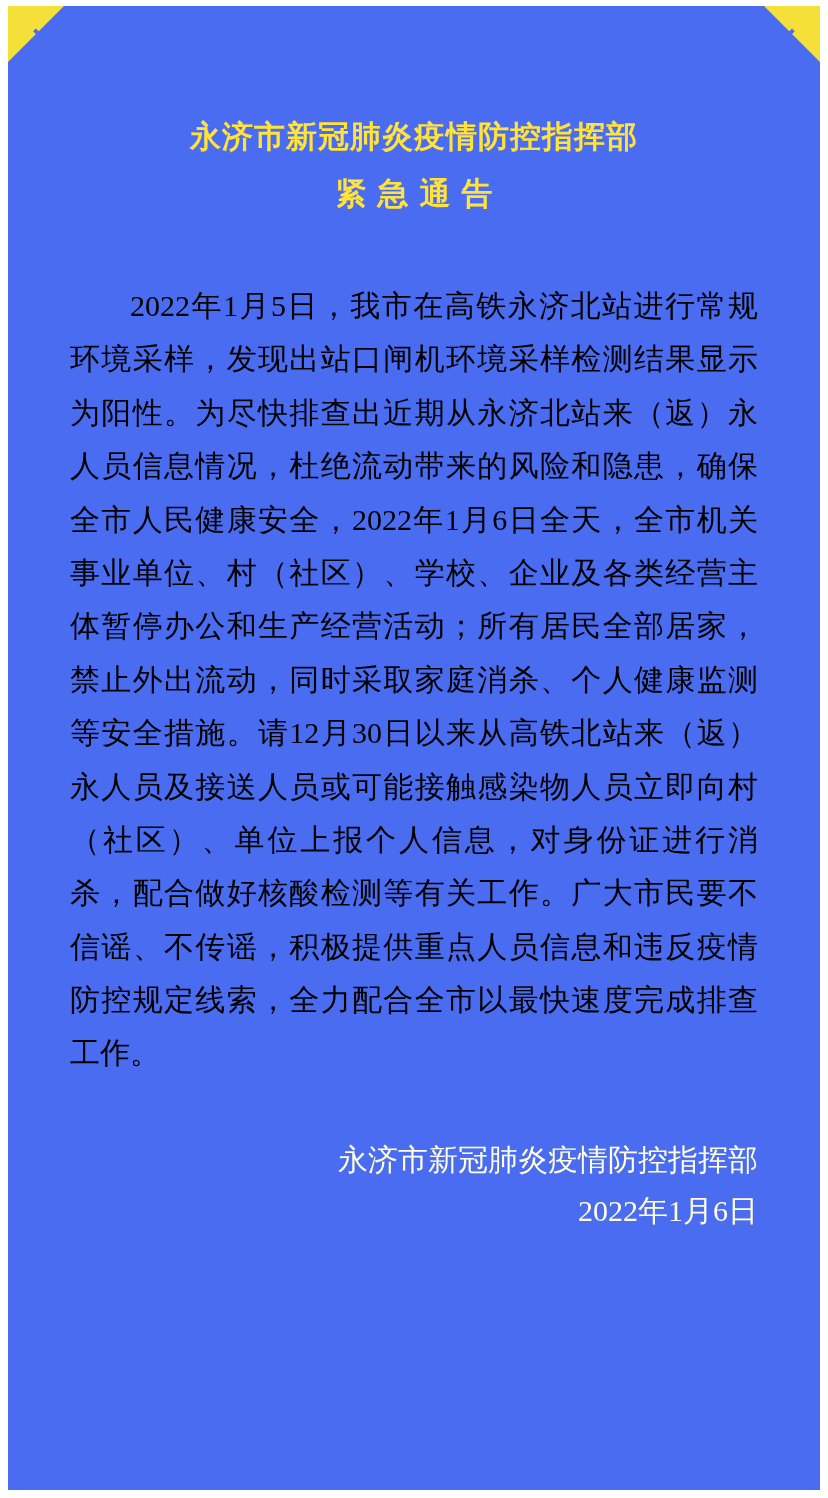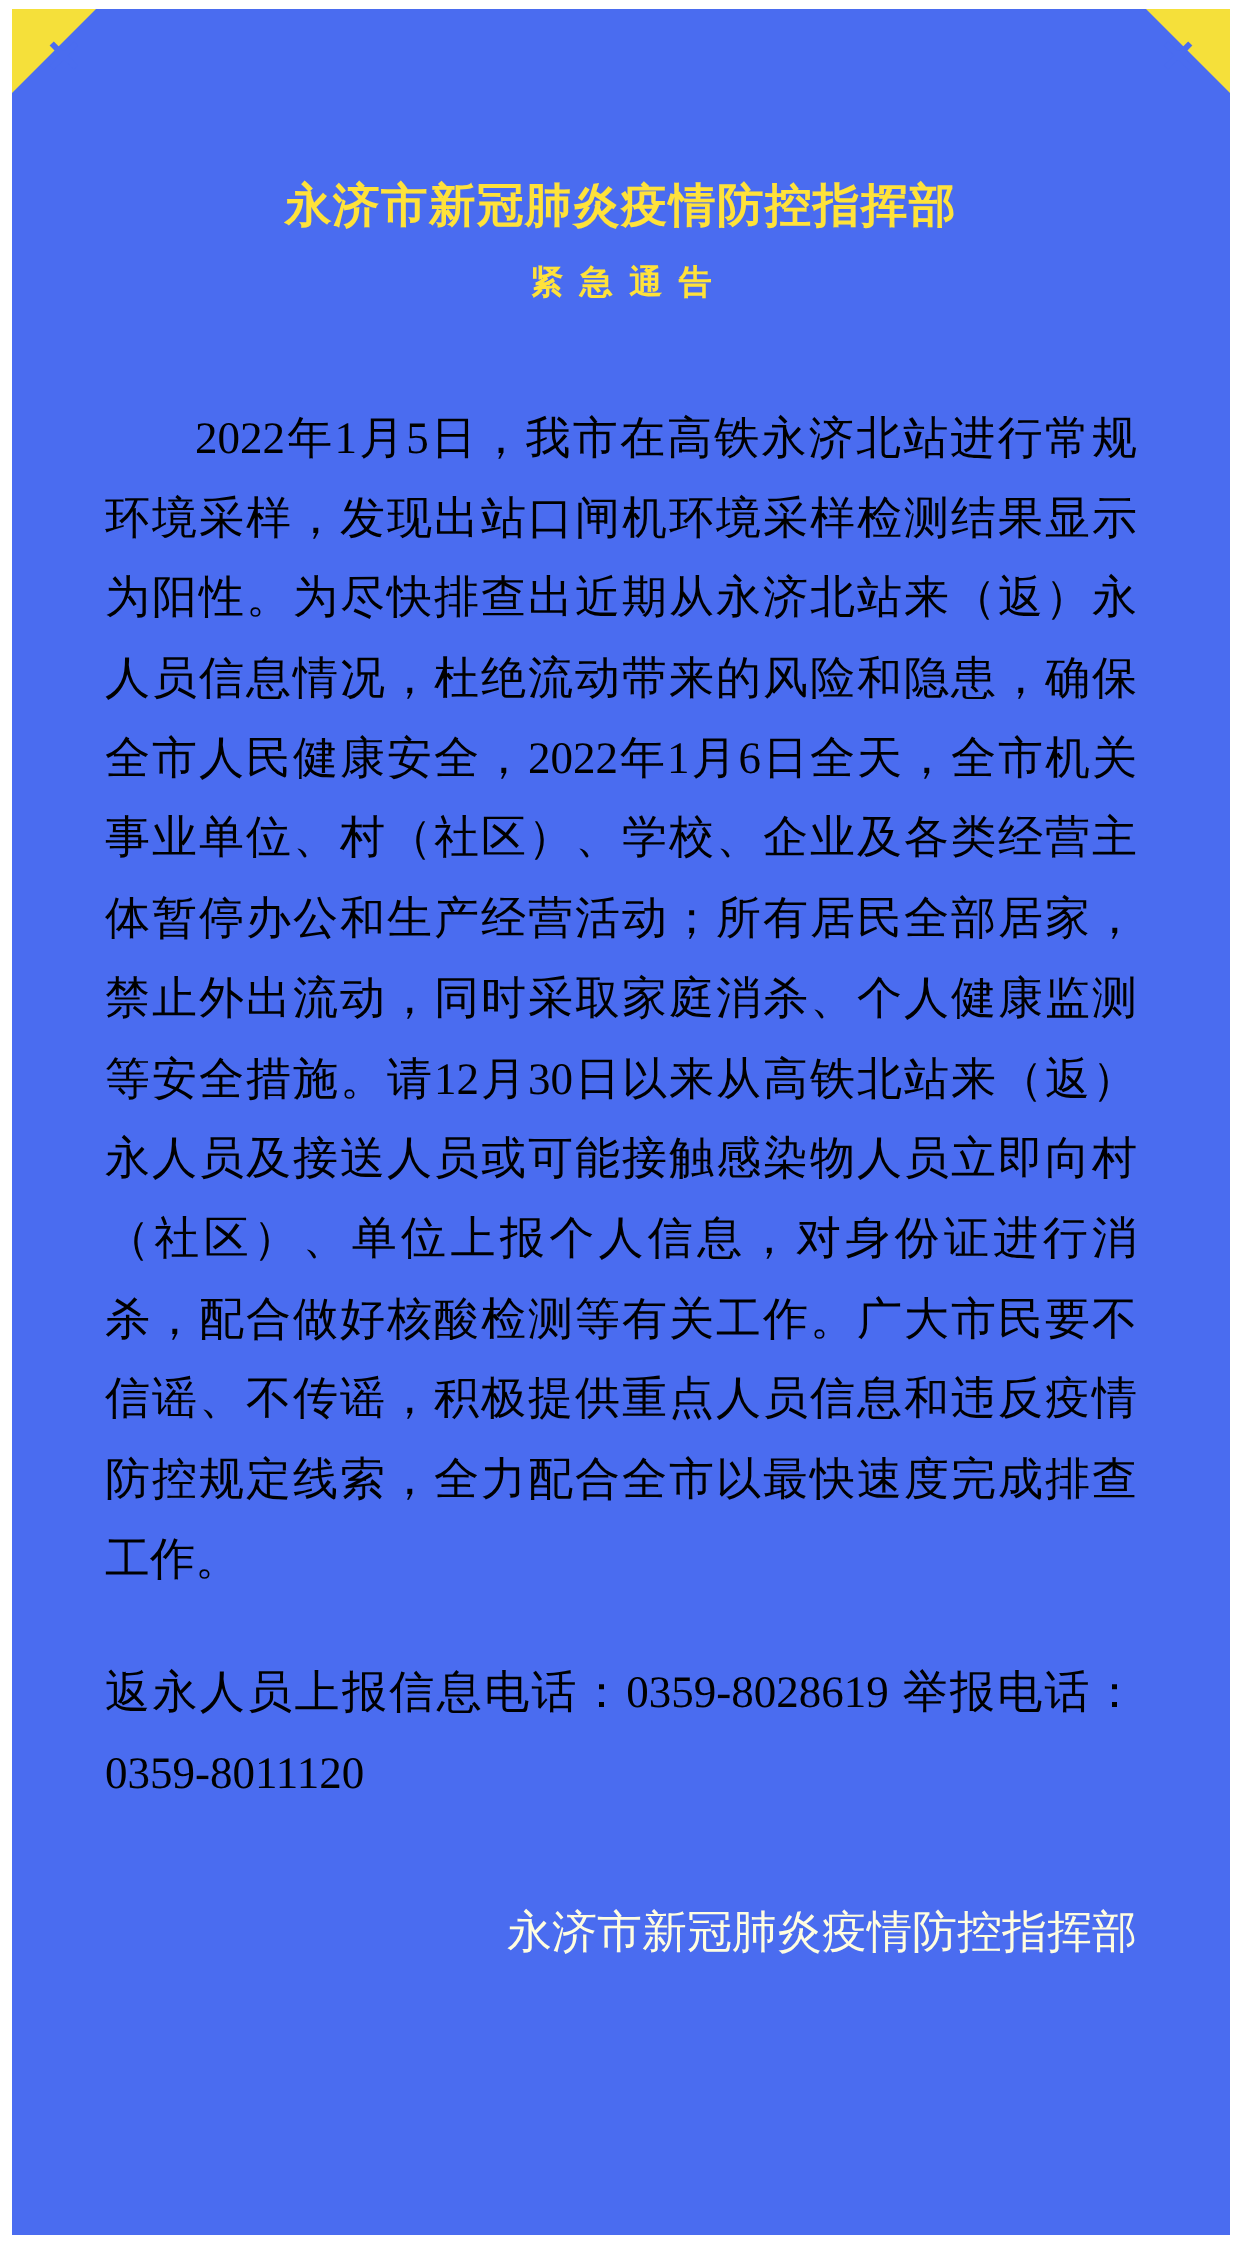--- a/index.html
+++ b/index.html
@@ -68,21 +68,21 @@
     text-align: center;
     color: #ffe23a;
     font-weight: bold;
   }
   .title-line1 {
     font-size: 31px;
     letter-spacing: 1px;
     line-height: 1.5;
   }
   .title-line2 {
-    font-size: 22px;
+    font-size: 31px;
     letter-spacing: 11px;
     line-height: 1.5;
     margin-top: 10px;
     padding-left: 11px;
   }
 
   .body-text {
     margin-top: 62px;
     color: #000000;
     font-size: 30px;
@@ -125,21 +125,21 @@
 
   <div class="content">
 
     <div class="title-block">
       <div class="title-line1">永济市新冠肺炎疫情防控指挥部</div>
       <div class="title-line2">紧急通告</div>
     </div>
 
     <div class="body-text">
       <p class="indent">2022年1月5日，我市在高铁永济北站进行常规环境采样，发现出站口闸机环境采样检测结果显示为阳性。为尽快排查出近期从永济北站来（返）永人员信息情况，杜绝流动带来的风险和隐患，确保全市人民健康安全，2022年1月6日全天，全市机关事业单位、村（社区）、学校、企业及各类经营主体暂停办公和生产经营活动；所有居民全部居家，禁止外出流动，同时采取家庭消杀、个人健康监测等安全措施。请12月30日以来从高铁北站来（返）永人员及接送人员或可能接触感染物人员立即向村（社区）、单位上报个人信息，对身份证进行消杀，配合做好核酸检测等有关工作。广大市民要不信谣、不传谣，积极提供重点人员信息和违反疫情防控规定线索，全力配合全市以最快速度完成排查工作。</p>
-      <p class="contact">返永人员上报信息电话：0359-8028619 举报电话：0359-8011120</p>
     </div>
 
     <div class="signature">
       <div>永济市新冠肺炎疫情防控指挥部</div>
+      <div>2022年1月6日</div>
     </div>
 
   </div>
 </div>
 
 </body></html>

